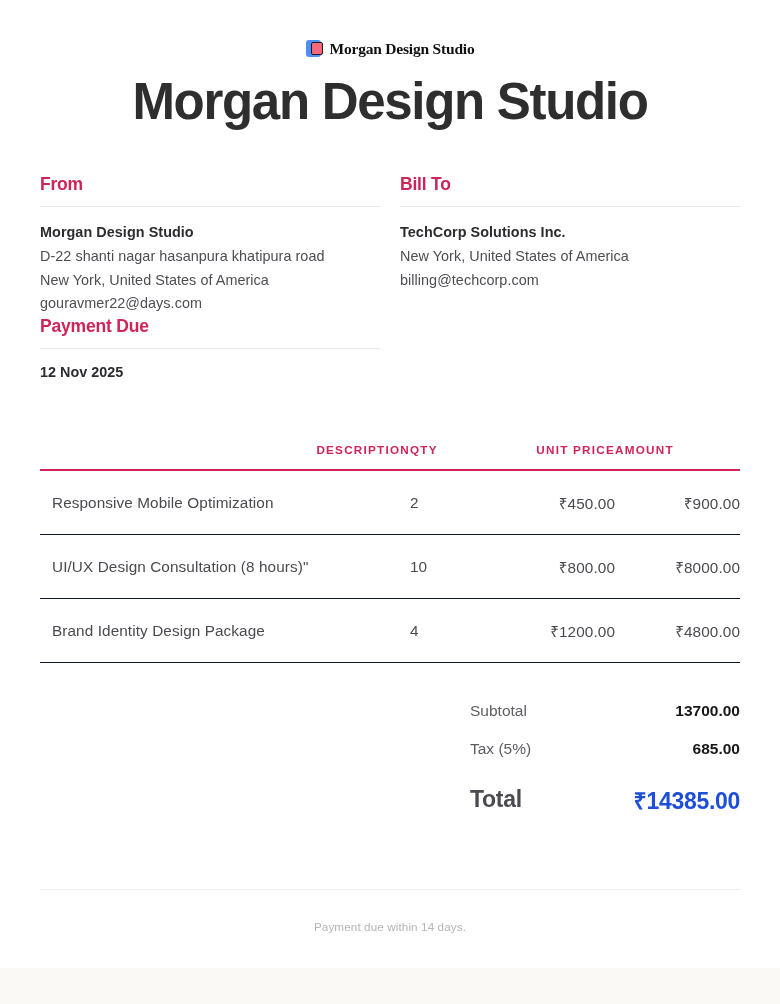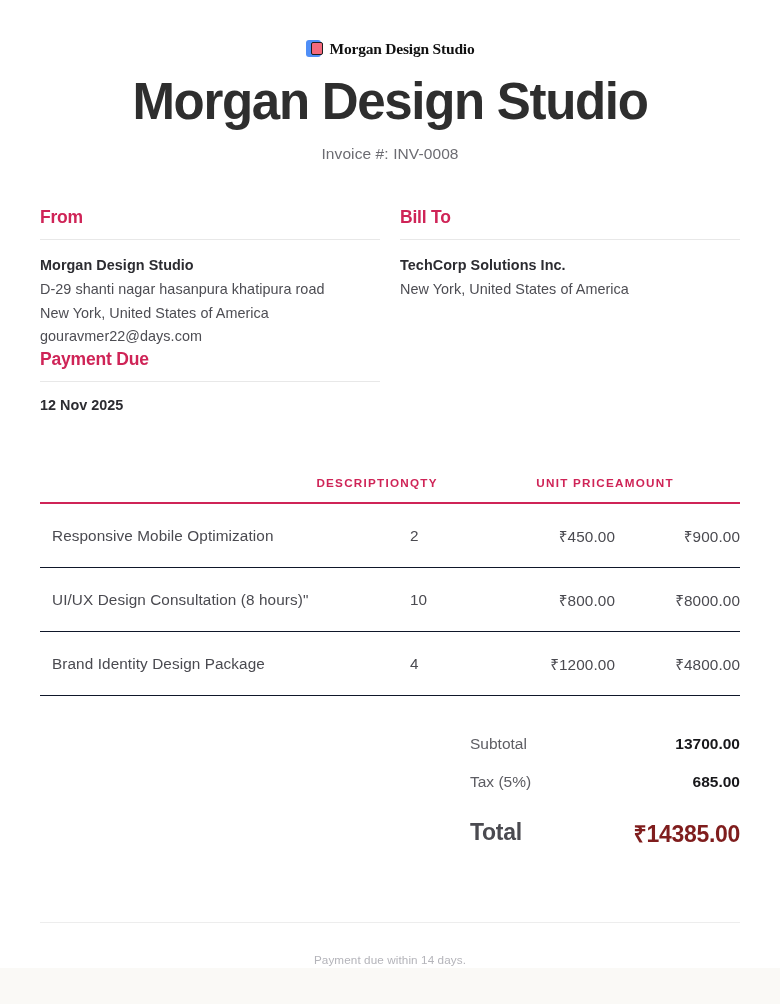--- a/index.html
+++ b/index.html
@@ -179,21 +179,21 @@
   .grand .tot-label {
     font-size: 23px;
     font-weight: bold;
     color: #4a4a50;
     padding-top: 16px !important;
     letter-spacing: -0.3px;
   }
   .grand .tot-value {
     font-size: 23px;
     font-weight: bold;
-    color: #7f1d1d;
+    color: #1d4ed8;
     padding-top: 16px !important;
     letter-spacing: -0.3px;
   }
 
   
   .footer-rule {
     width: 700px;
     height: 1px;
     background: #ededed;
     margin-top: 63px;
@@ -213,47 +213,47 @@
 
   <div class="brand-row">
     <span class="brand-logo-icon">
       <span class="sq-blue"></span>
       <span class="sq-pink"></span>
     </span>
     <span class="brand-name">Morgan Design Studio</span>
   </div>
 
   <div class="doc-title">Morgan Design Studio</div>
-  <div class="doc-subtitle">Invoice #: INV-0008</div>
 
   <div class="parties">
 
     <div class="party-col">
       <div class="section-heading">From</div>
       <div class="section-rule"></div>
       <div class="party-body">
         <div class="party-line strong">Morgan Design Studio</div>
-        <div class="party-line">D-29 shanti nagar hasanpura khatipura road</div>
+        <div class="party-line">D-22 shanti nagar hasanpura khatipura road</div>
         <div class="party-line">New York, United States of America</div>
         <div class="party-line">gouravmer22@days.com</div>
       </div>
 
       <div class="payment-due-block">
         <div class="section-heading">Payment Due</div>
         <div class="section-rule"></div>
         <div class="payment-due-value">12 Nov 2025</div>
       </div>
     </div>
 
     <div class="party-col right">
       <div class="section-heading">Bill To</div>
       <div class="section-rule"></div>
       <div class="party-body">
         <div class="party-line strong">TechCorp Solutions Inc.</div>
         <div class="party-line">New York, United States of America</div>
+        <div class="party-line">billing@techcorp.com</div>
       </div>
     </div>
 
   </div>
 
   <table class="items-table">
     <thead>
       <tr>
         <th class="th-desc">DESCRIPTION</th>
         <th class="th-qty">QTY</th>

